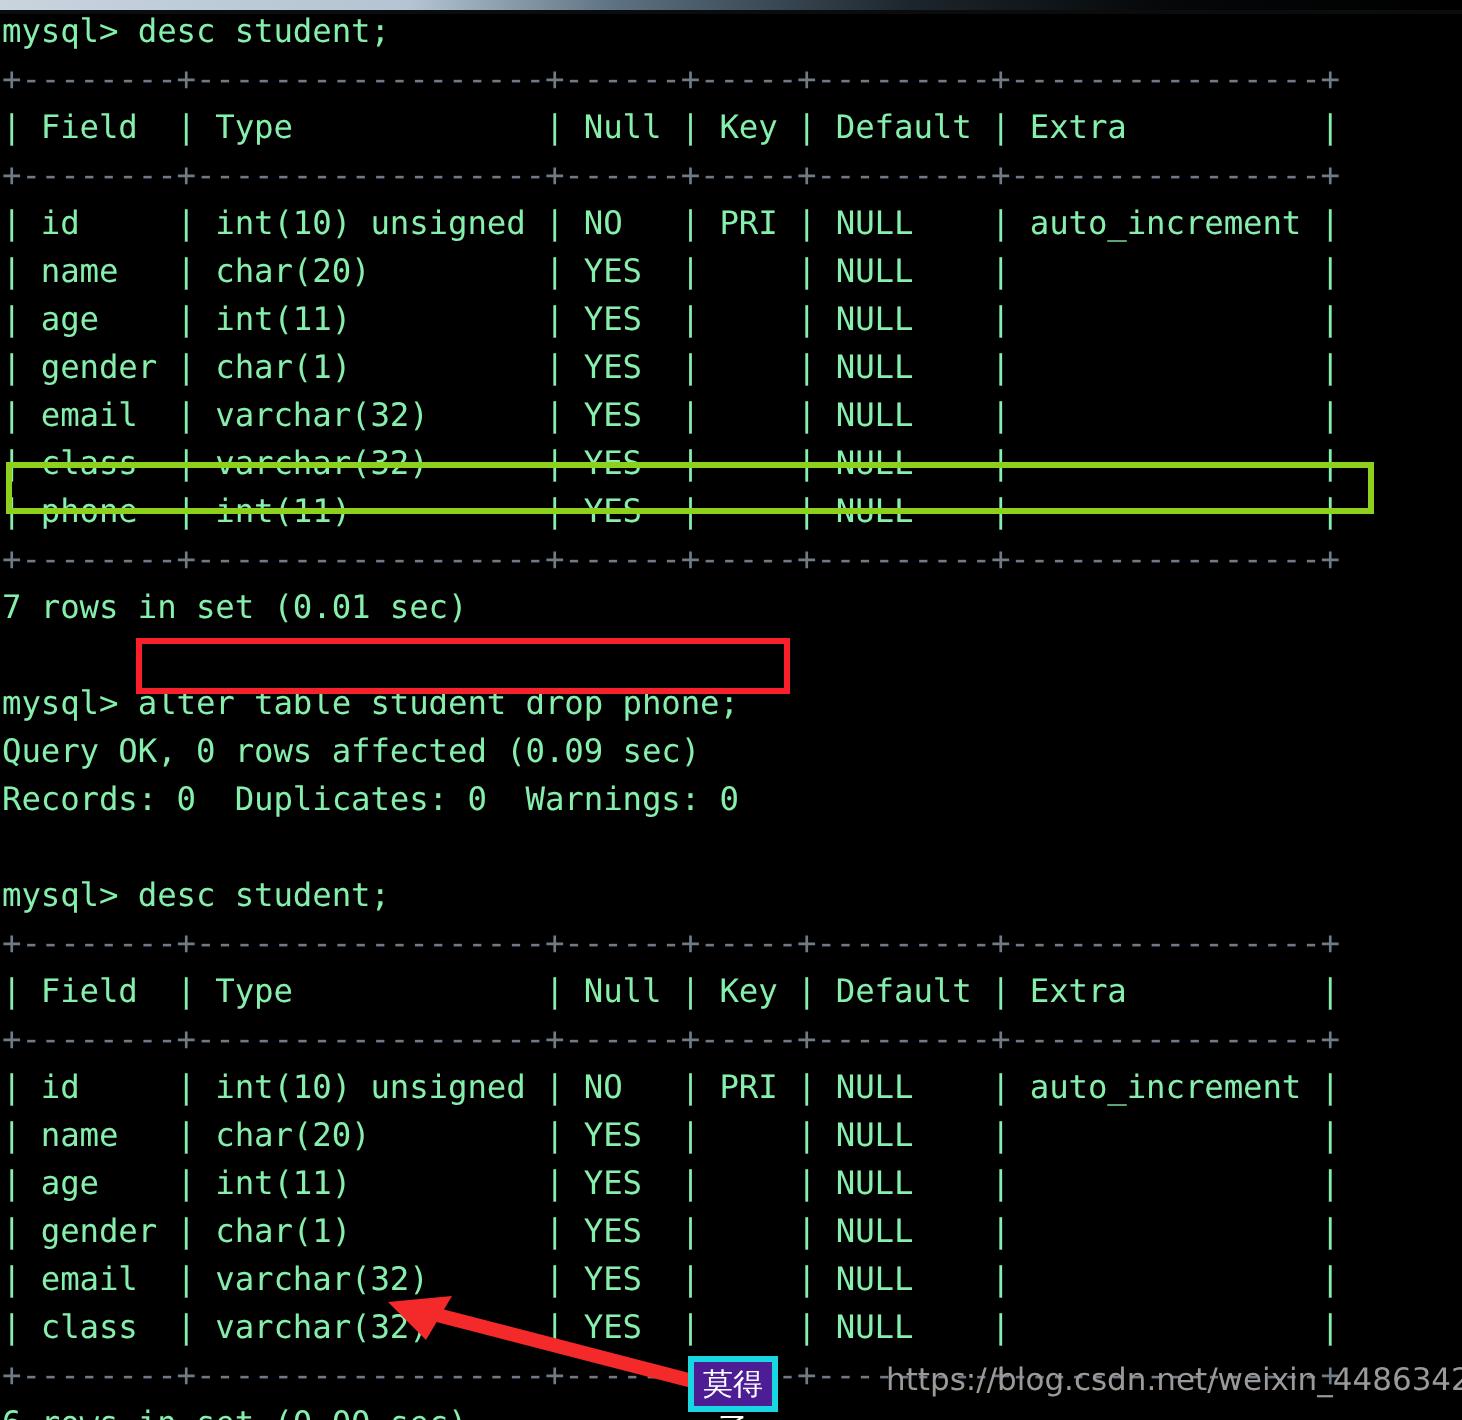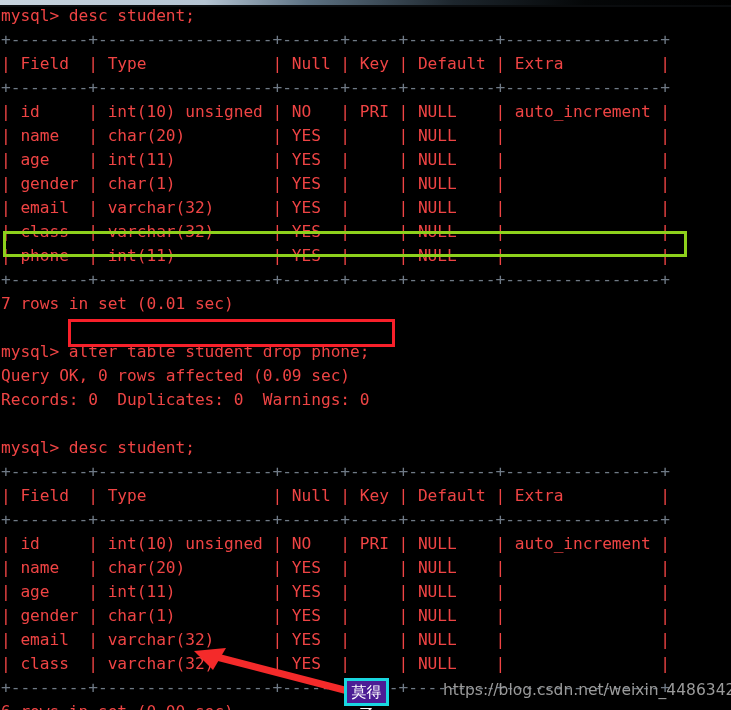--- a/index.html
+++ b/index.html
@@ -50,21 +50,21 @@
     font-size: 16.2px;
     line-height: 24px;
     letter-spacing: -0.05px;
     color: #ccd2dc;
     white-space: pre;
   }
   .line {
     display: block;
     height: 24px;
     padding-left: 1px;
-    color: #ef4444;
+    color: #86efac;
   }
   .line.rule {
     color: #6f7a86;
   }
   .line.blank {
     color: transparent;
   }
 
   
   .hl-green {

